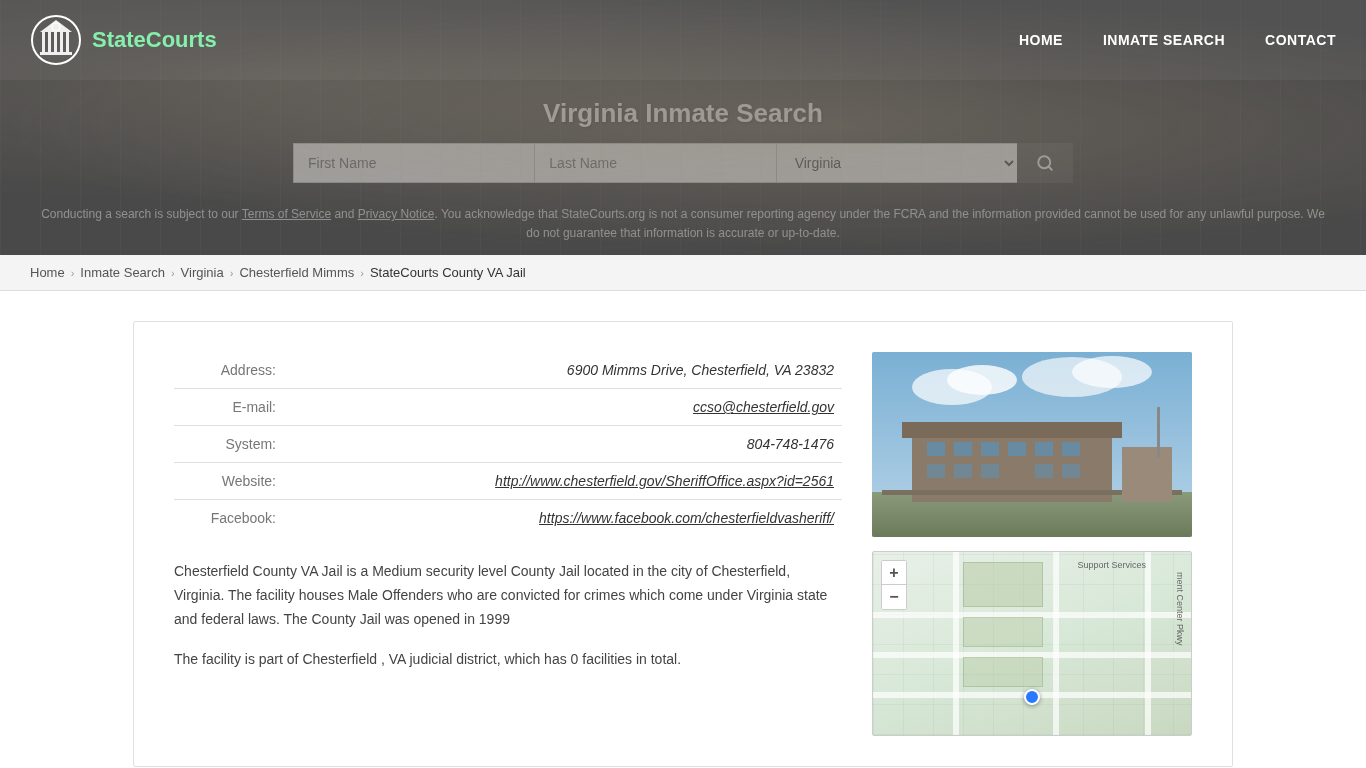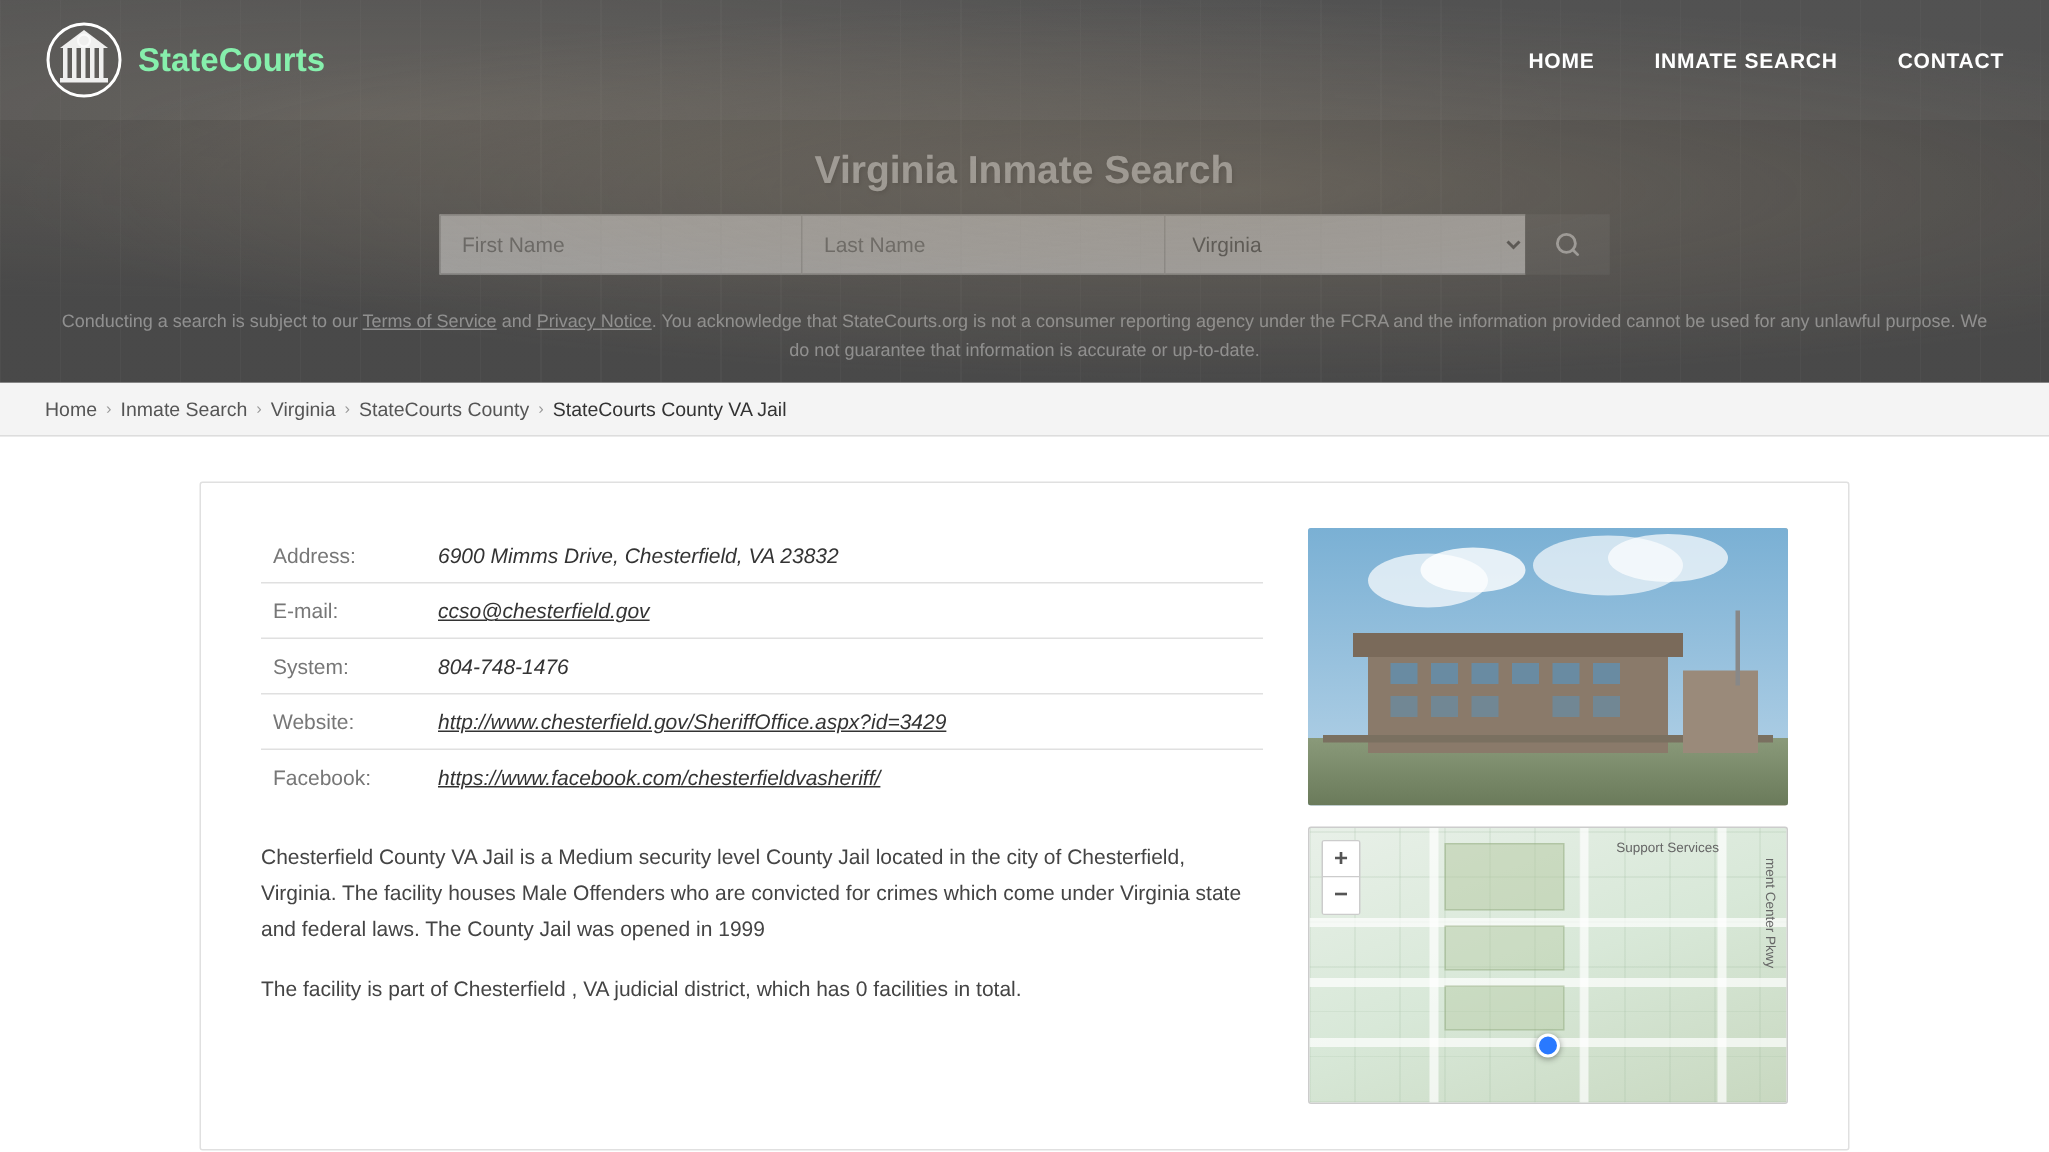--- a/index.html
+++ b/index.html
@@ -199,20 +199,21 @@
       margin-bottom: 24px;
     }
     .info-table tr {
       border-bottom: 1px solid #e0e0e0;
     }
     .info-table tr:last-child { border-bottom: none; }
     .info-table td {
       padding: 10px 8px;
       vertical-align: top;
       font-size: 14px;
+      text-align: right;
     }
     .info-table .label-cell {
       color: #777;
       width: 110px;
       font-weight: normal;
     }
     .info-table .value-cell {
       color: #333;
       font-style: italic;
     }
@@ -400,21 +401,21 @@
   </div>
 </header>
 
 <nav class="breadcrumb">
   <a href="#">Home</a>
   <span class="sep">›</span>
   <a href="#">Inmate Search</a>
   <span class="sep">›</span>
   <a href="#">Virginia</a>
   <span class="sep">›</span>
-  <a href="#">StateCourts County</a>
+  <a href="#">Chesterfield Mimms</a>
   <span class="sep">›</span>
   <span class="current">StateCourts County VA Jail</span>
 </nav>
 
 <main class="main-wrap">
   <div class="content-card">
 
     <div class="content-layout">
 
       <div class="content-left">
@@ -430,21 +431,21 @@
               <a href="mailto:ccso@chesterfield.gov">ccso@chesterfield.gov</a>
             </td>
           </tr>
           <tr>
             <td class="label-cell">System:</td>
             <td class="value-cell">804-748-1476</td>
           </tr>
           <tr>
             <td class="label-cell">Website:</td>
             <td class="value-cell">
-              <a href="#">http://www.chesterfield.gov/SheriffOffice.aspx?id=3429</a>
+              <a href="#">http://www.chesterfield.gov/SheriffOffice.aspx?id=2561</a>
             </td>
           </tr>
           <tr>
             <td class="label-cell">Facebook:</td>
             <td class="value-cell">
               <a href="#">https://www.facebook.com/chesterfieldvasheriff/</a>
             </td>
           </tr>
         </tbody>
           </table>

